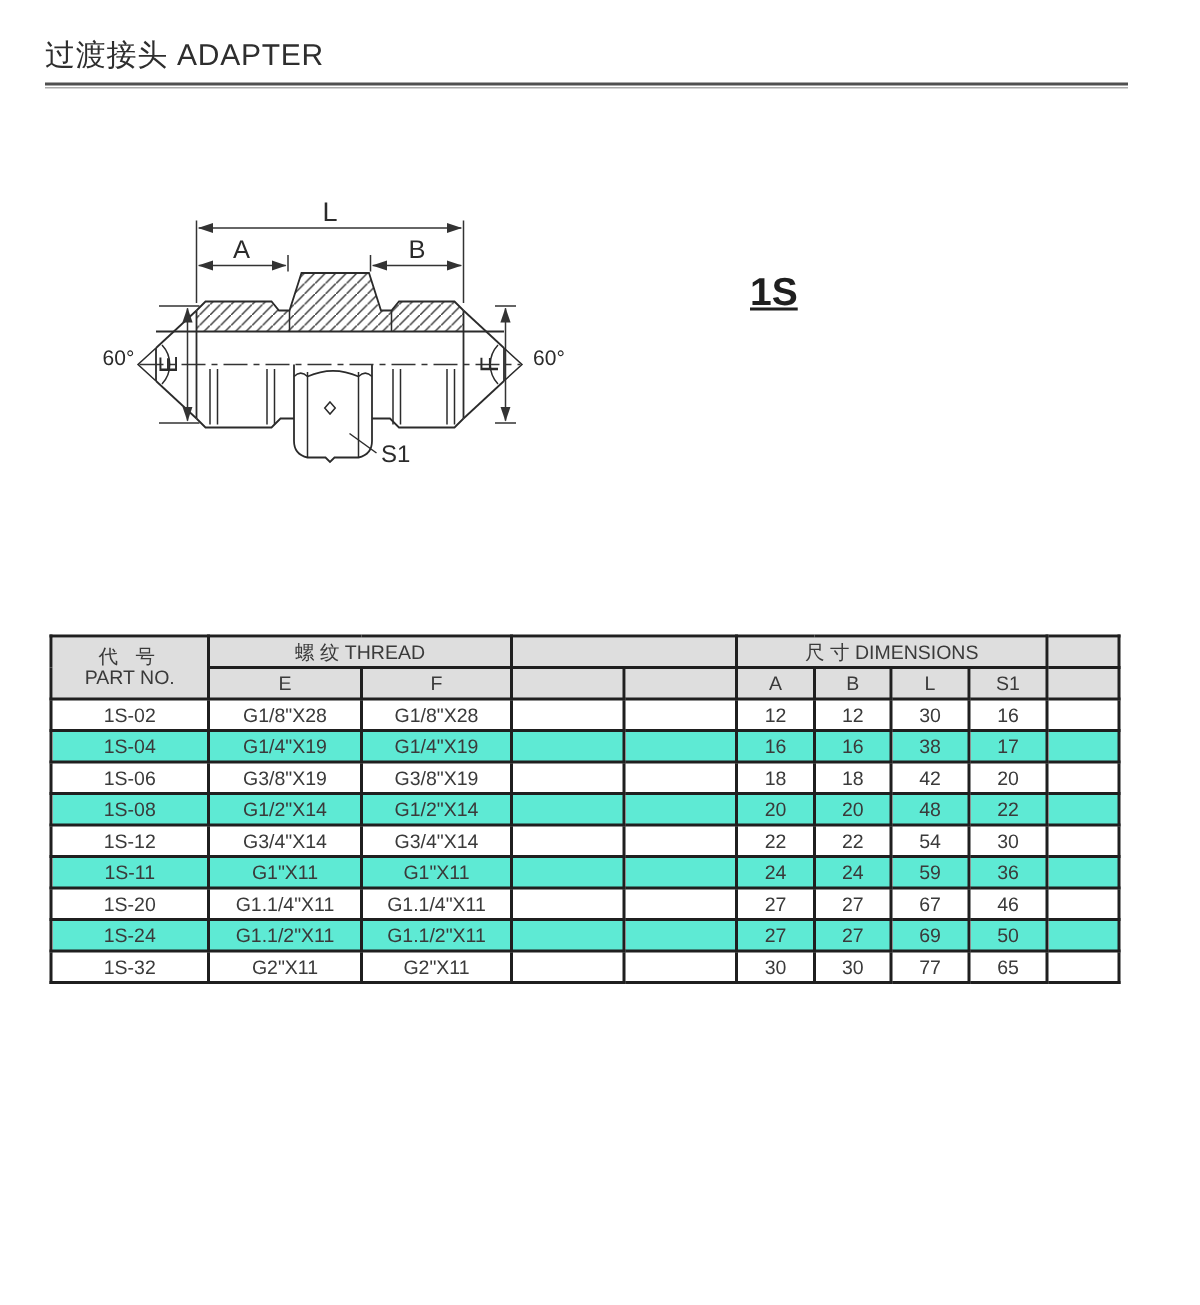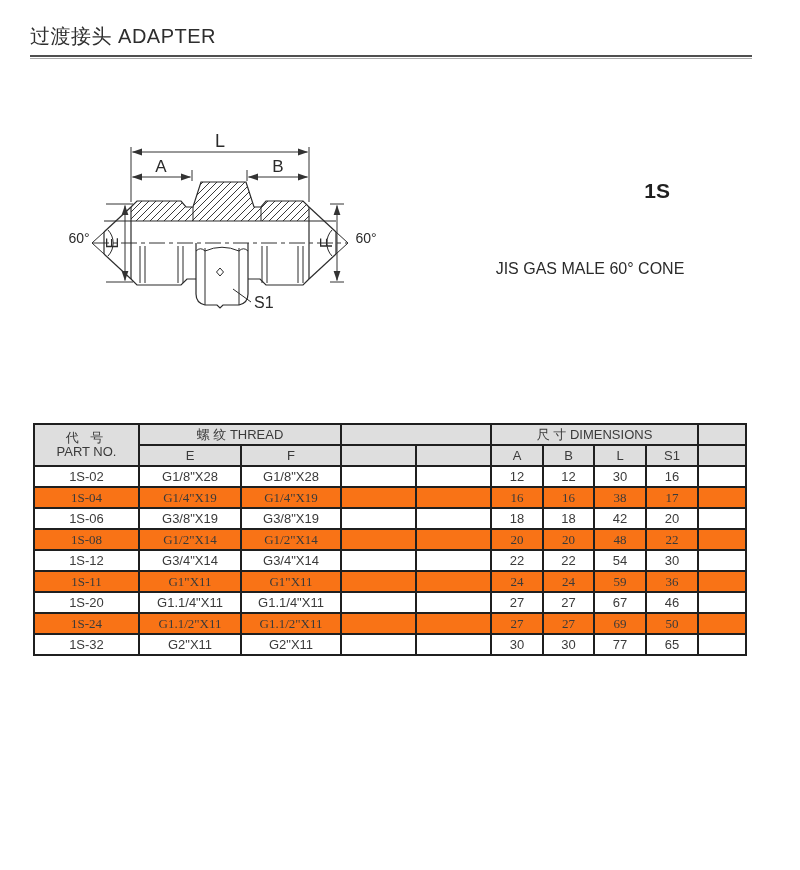--- a/index.html
+++ b/index.html
@@ -2,32 +2,32 @@
 <html><head>
 <meta charset="utf-8">
 <style>
   html,body{margin:0;padding:0;background:#fff;}
   .page{position:relative;width:752px;height:870px;background:#ffffff;overflow:hidden;
         font-family:"Liberation Sans","DejaVu Sans",sans-serif;color:#333;}
   .title{position:absolute;left:30px;top:23px;font-size:20px;color:#2e2e2e;letter-spacing:.5px;}
   .rule{position:absolute;left:30px;top:55px;width:740px;height:1px;
         border-top:2px solid #4f4f4f;border-bottom:1px solid #ababab;}
   .drawing{position:absolute;left:55px;top:118px;}
-  .prod-code{position:absolute;left:500px;top:179px;width:170px;text-align:right;
-             font-size:21px;font-weight:bold;color:#1f1f1f;}
+  .prod-code{position:absolute;left:500px;top:179px;width:170px;text-align:left;
+             font-size:26px;font-weight:bold;color:#1f1f1f;text-decoration:underline;}
   .prod-cn{position:absolute;left:440px;top:233px;width:300px;text-align:center;
            font-size:16px;color:#2b2b2b;}
   .prod-en{position:absolute;left:440px;top:260px;width:300px;text-align:center;
            font-size:16px;color:#2b2b2b;}
   table.spec{position:absolute;left:33px;top:423px;width:712px;border-collapse:collapse;
              table-layout:fixed;font-size:13px;color:#3a3a3a;}
   table.spec th,table.spec td{border:2px solid #1f1f1f;height:19px;line-height:1.05;
              padding:0;text-align:center;font-weight:normal;overflow:hidden;white-space:nowrap;}
   table.spec thead th{background:#dedede;color:#3a3a3a;}
-  table.spec tbody tr.alt td{background:#f97316;font-family:Liberation Serif, serif;}
+  table.spec tbody tr.alt td{background:#5eead4;}
   .cn{letter-spacing:4px;}
   svg text{fill:#2b2b2b;}
   svg .ln{stroke:#2b2b2b;stroke-width:1.2;fill:none;}
   svg .thin{stroke:#2b2b2b;stroke-width:1;fill:none;}
   svg .dim{stroke:#333;stroke-width:1;fill:none;}
   svg .cl{stroke:#333;stroke-width:1;fill:none;stroke-dasharray:16 4 4 4;}
 </style>
 </head>
 <body>
 
@@ -100,21 +100,20 @@
     <text x="161" y="172" text-anchor="middle" font-size="17">A</text>
     <text x="278" y="172" text-anchor="middle" font-size="17">B</text>
     <text x="113" y="248" text-anchor="middle" font-size="17" transform="rotate(-90 113 243)">E</text>
     <text x="327" y="248" text-anchor="middle" font-size="17" transform="rotate(-90 327 243)">F</text>
     <text x="79" y="243" text-anchor="middle" font-size="14">60°</text>
     <text x="366" y="243" text-anchor="middle" font-size="14">60°</text>
     <text x="254" y="308" font-size="16">S1</text>
   </svg>
 
   <div class="prod-code">1S</div>
-  <div class="prod-en">JIS GAS MALE 60° CONE</div>
 
   <table class="spec">
     <colgroup>
       <col style="width:105px">
         <col style="width:102px">
         <col style="width:100px">
       <col style="width:75px">
         <col style="width:75px">
         <col style="width:52px">
       <col style="width:51px">

